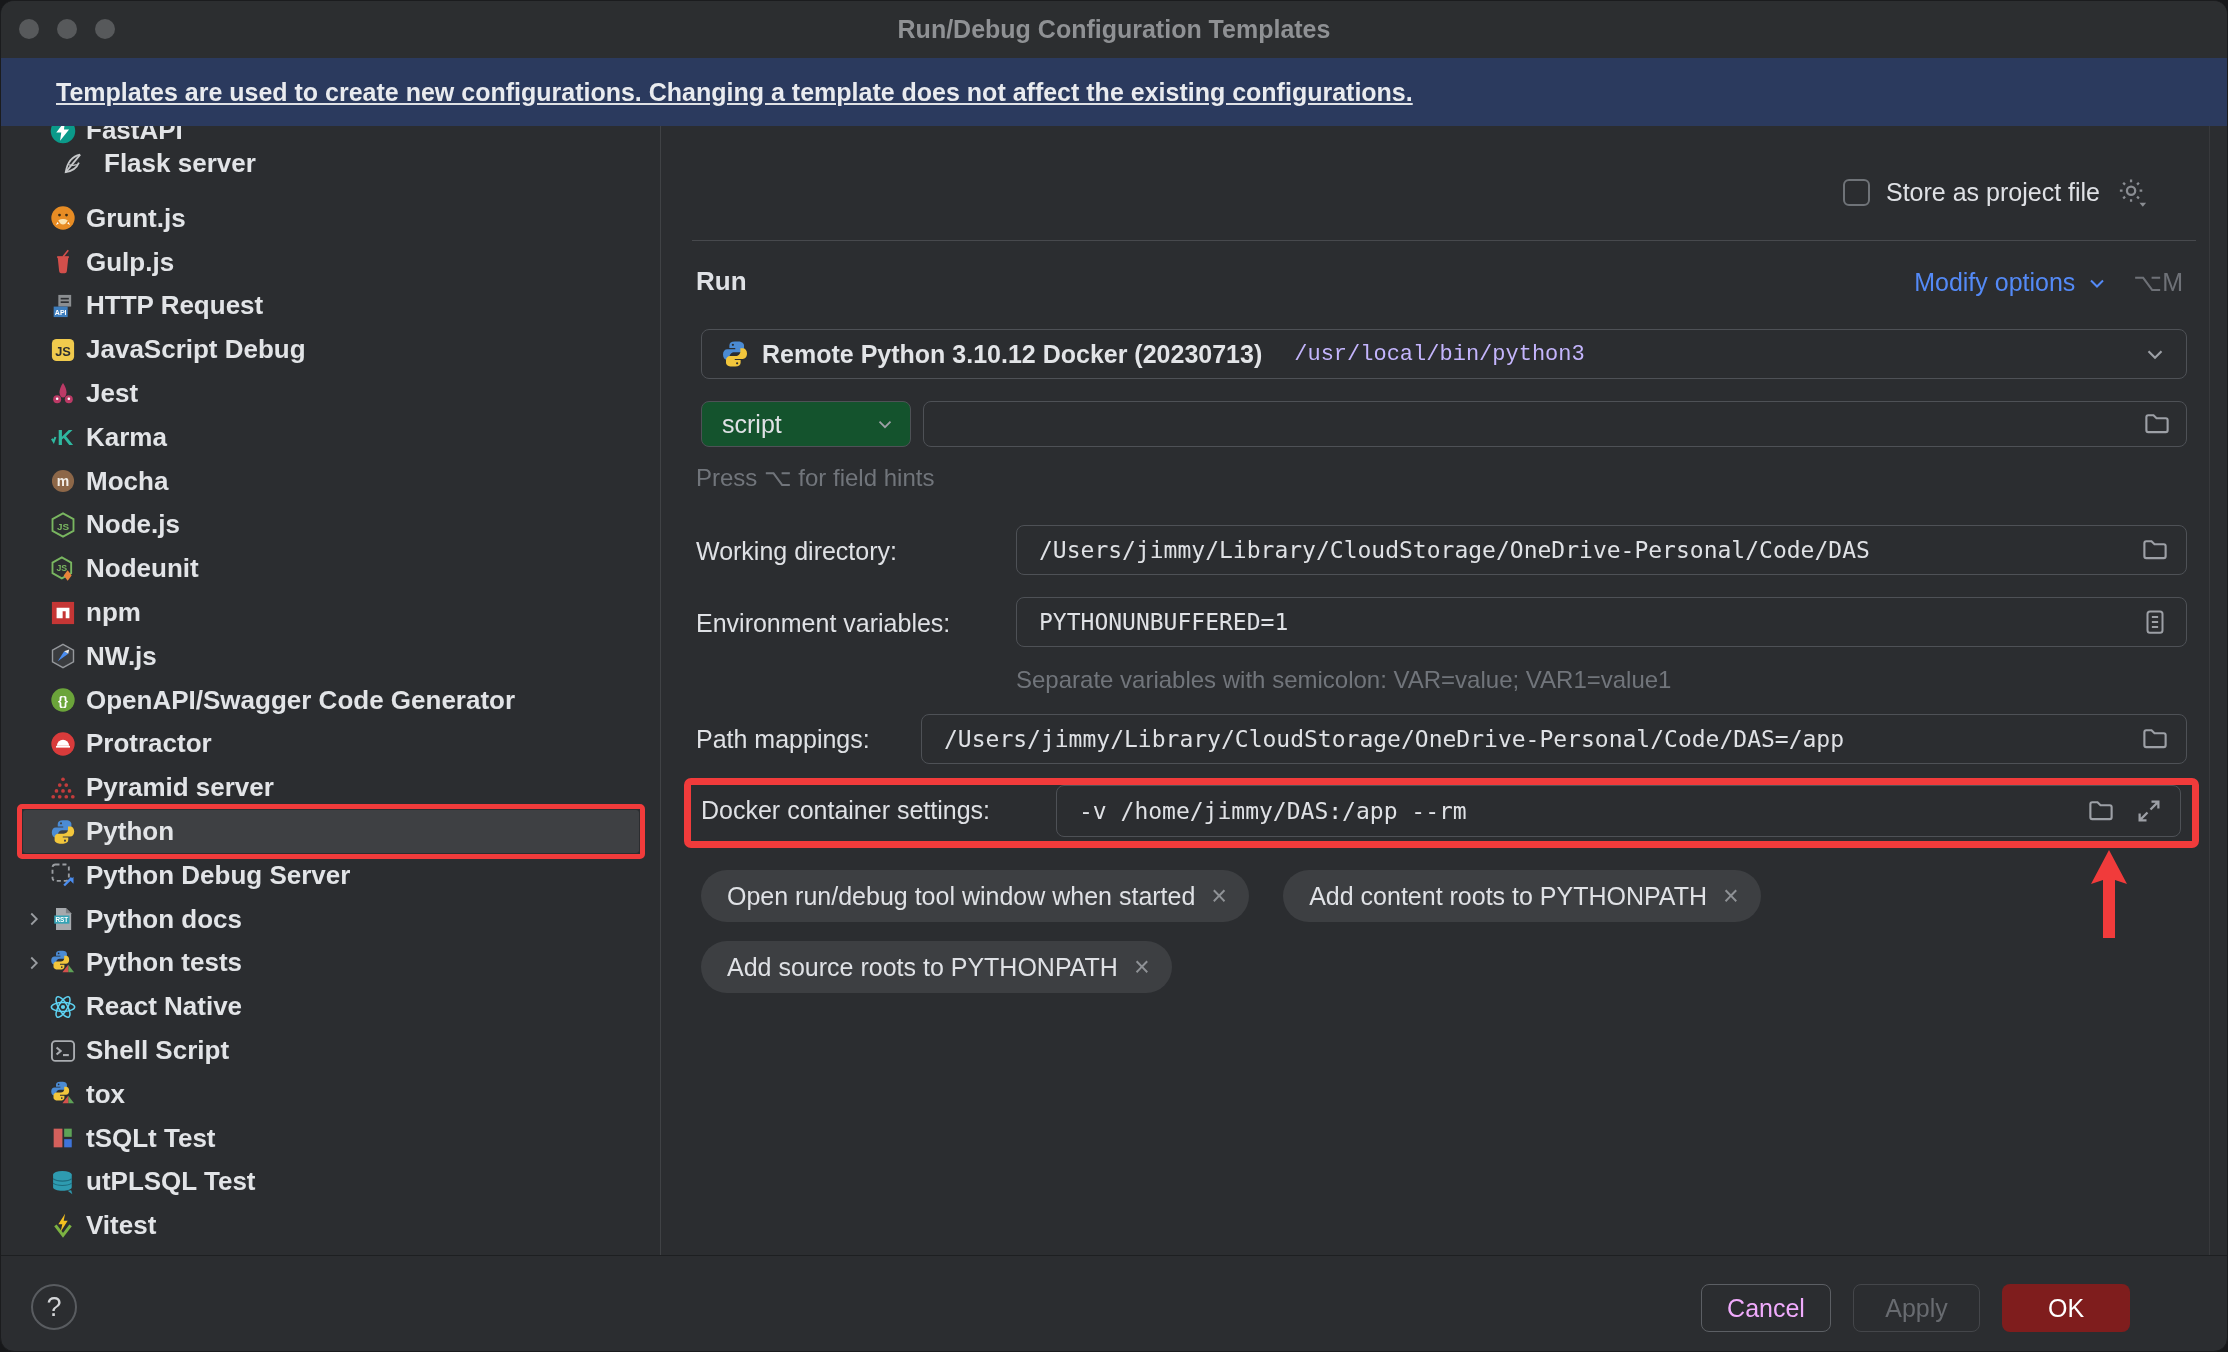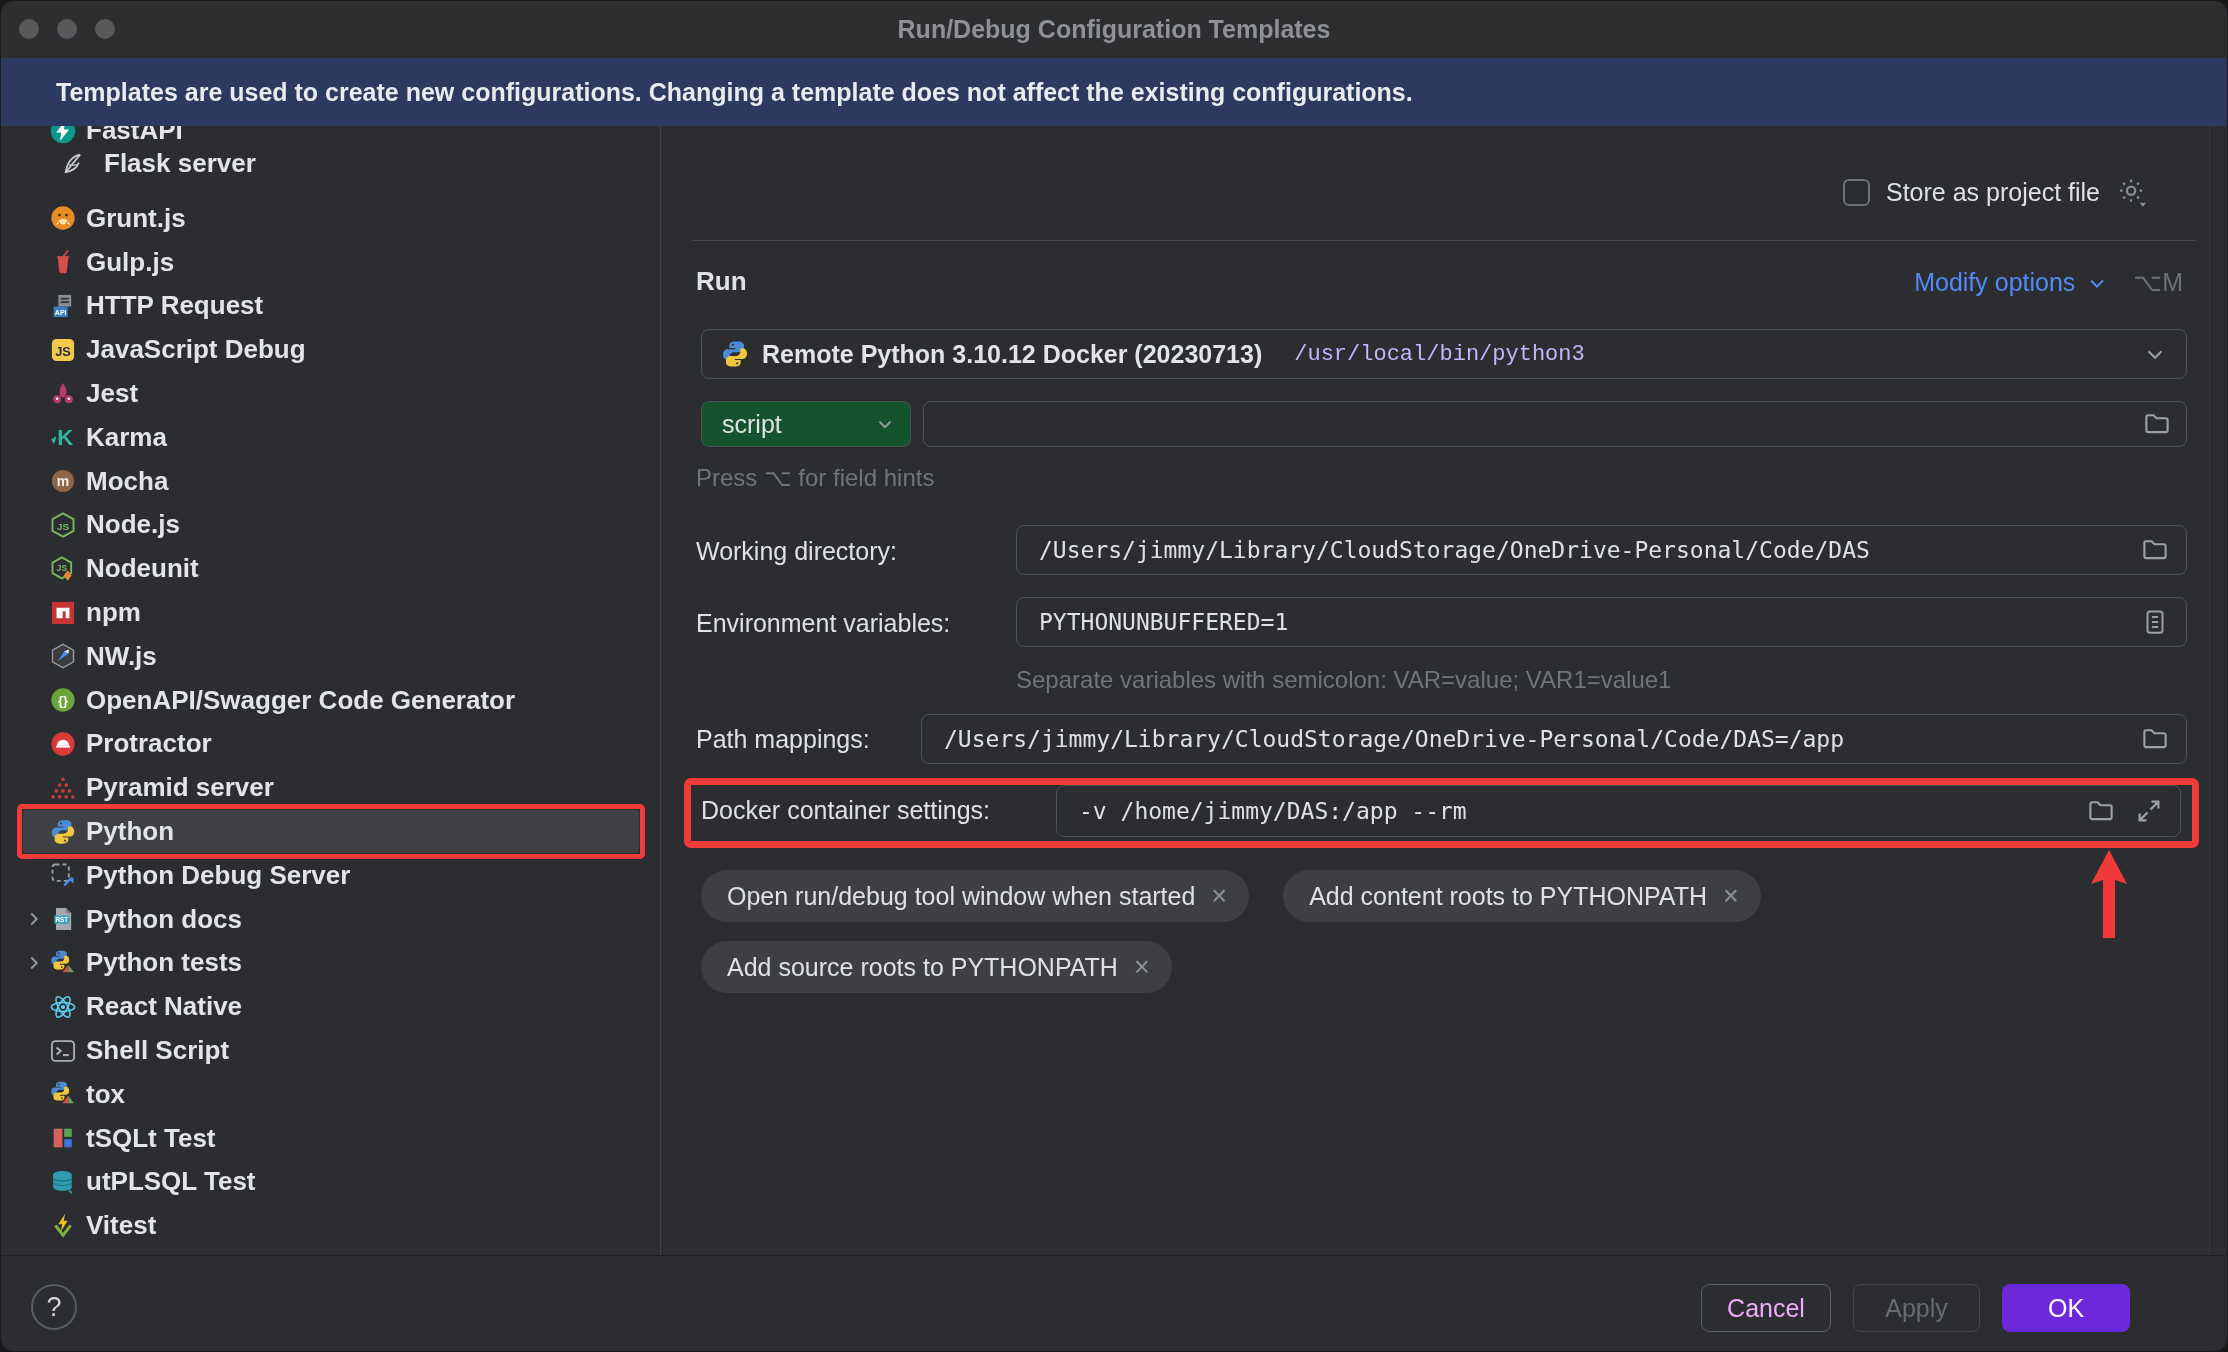--- a/index.html
+++ b/index.html
@@ -6,21 +6,21 @@
   .window{position:relative;width:2228px;height:1352px;background:#2b2d30;border-radius:14px;
           overflow:hidden;font-family:"Liberation Sans",sans-serif;color:#dfe1e5;
           border:1px solid #1b1c1e;box-sizing:border-box;}
   
   .titlebar{position:absolute;left:0;top:0;right:0;height:57px;background:#2c2e30;}
   .traffic{position:absolute;left:18px;top:18px;display:flex;gap:18px;}
   .traffic span{width:20px;height:20px;border-radius:50%;background:#57595b;display:block;}
   .wtitle{line-height:57px;text-align:center;color:#8f9194;font-weight:bold;font-size:25px;}
   
   .banner{position:absolute;left:0;top:57px;right:0;height:68px;background:#2b3a5e;
-          display:flex;align-items:center;padding-left:55px;box-sizing:border-box;}
+          display:flex;align-items:center;padding-left:55px;box-sizing:border-box;text-decoration:underline;}
   .banner span{font-size:25px;font-weight:bold;color:#e9ebef;}
   
   .sidebar{position:absolute;left:0;top:125px;width:660px;height:1129px;overflow:hidden;
            border-right:1px solid #404245;box-sizing:border-box;}
   .srow{position:absolute;left:22px;width:616px;height:43px;display:flex;align-items:center;}
   .srow.selected{background:#3e4043;border-radius:3px;}
   .srow .chev{width:26px;height:24px;display:flex;align-items:center;}
   .srow .chev svg{width:22px;height:22px;}
   .srow .icon{width:28px;height:28px;margin-right:9px;display:flex;align-items:center;justify-content:center;}
   .srow .icon svg{width:28px;height:28px;}
@@ -75,21 +75,21 @@
   
   .footer{position:absolute;left:0;right:0;top:1254px;height:98px;border-top:1px solid #1d1f21;}
   .help{position:absolute;left:30px;top:28px;width:46px;height:46px;border:2px solid #595c60;
         border-radius:50%;color:#d4d6d9;font-size:27px;display:flex;align-items:center;
         justify-content:center;box-sizing:border-box;}
   .btns{position:absolute;right:97px;top:28px;display:flex;gap:22px;}
   .btn{height:48px;border-radius:8px;display:flex;align-items:center;justify-content:center;
        font-size:25px;box-sizing:border-box;}
   .btn.cancel{width:130px;border:1px solid #5c5f64;color:#f0abfc;}
   .btn.apply{width:127px;border:1px solid #44464a;color:#686b70;}
-  .btn.ok{width:128px;background:#6d28d9;color:#ffffff;}
+  .btn.ok{width:128px;background:#7f1d1d;color:#ffffff;}
 </style>
 </head>
 <body>
 
 <div class="window">
 
   <div class="titlebar">
     <div class="traffic">
       <span></span>
       <span></span>

